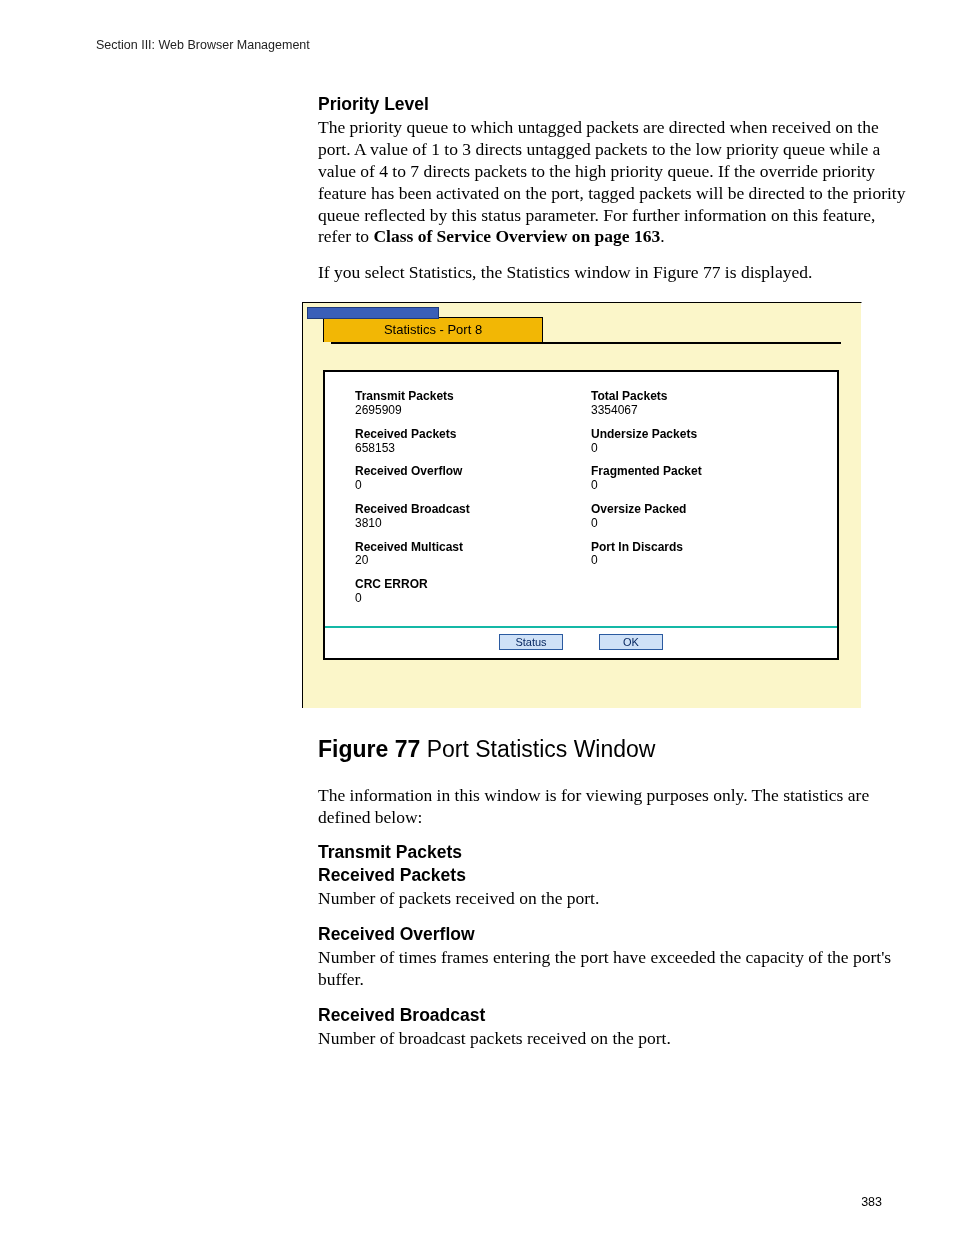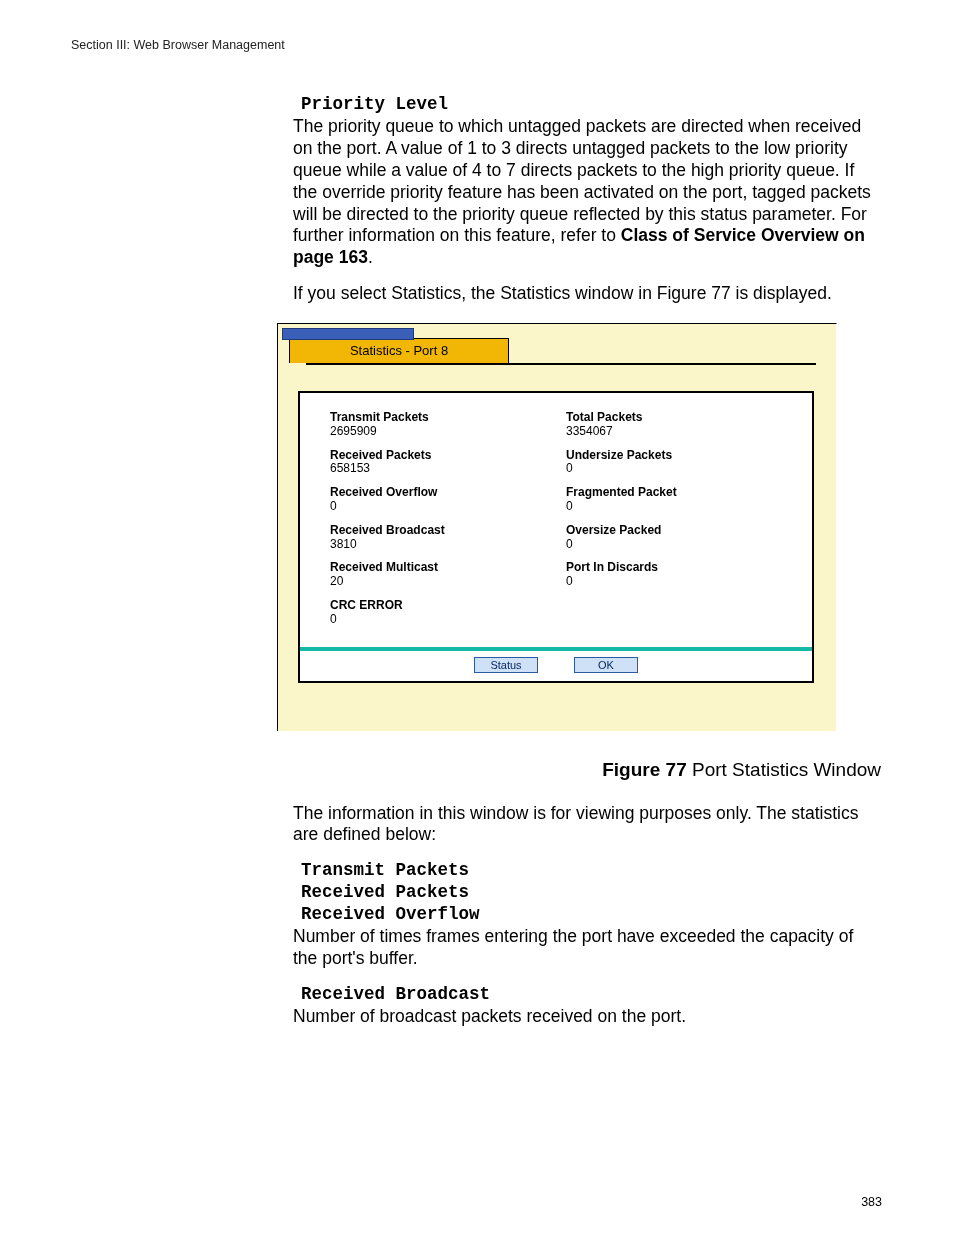--- a/index.html
+++ b/index.html
@@ -7,42 +7,42 @@
     padding: 0;
     background: #ffffff;
     font-family: "Segoe UI", "Myriad Pro", Arial, sans-serif;
     color: #000;
   }
   .page {
     width: 954px;
     height: 1235px;
     position: relative;
     box-sizing: border-box;
-    padding: 38px 72px 0 71px;
+    padding: 38px 72px 0 96px;
   }
   .section-header {
     font-size: 12.5px;
     color: #222;
     margin-left: 0;
     margin-bottom: 42px;
   }
   .content {
     margin-left: 222px;
     width: 588px;
   }
   .h3 {
     font-weight: 700;
     font-size: 17.5px;
-    margin: 0 0 2px 8px;
-    font-family: Liberation Mono, monospace;
+    margin: 0 0 2px 0;
   }
   .body {
     font-size: 17.5px;
     line-height: 1.25;
     margin: 0 0 14px 0;
+    font-family: Liberation Serif, serif;
   }
   .bold { font-weight: 700; }
 
   
   .figure-outer {
     margin-left: -16px;
     width: 560px;
     margin-top: 18px;
     margin-bottom: 28px;
   }
@@ -58,21 +58,21 @@
   .blue-strip {
     position: absolute;
     top: 4px;
     left: 4px;
     width: 130px;
     height: 10px;
     background: #3a5fb8;
     border: 1px solid #1f3a7a;
   }
   .title-tab {
-    margin: 14px 0 0 11px;
+    margin: 14px 0 0 20px;
     width: 218px;
     background: #f2b705;
     border: 1px solid #000;
     padding: 4px 0 5px 0;
     text-align: center;
     font-family: Verdana, Arial, sans-serif;
     font-size: 13px;
     color: #000;
     border-bottom: none;
   }
@@ -95,42 +95,42 @@
     flex: 1;
   }
   .stat {
     margin-bottom: 10px;
     font-size: 12px;
     line-height: 1.15;
   }
   .stat-label { font-weight: 700; }
   .stat-value { font-weight: 400; }
   .btn-row {
-    border-top: 4px solid #14b8a6;
+    border-top: 2px solid #14b8a6;
     margin: 10px -10px -14px -30px;
     padding: 6px 0 8px 0;
     display: flex;
     justify-content: center;
     gap: 36px;
   }
   .ui-btn {
     width: 62px;
     padding: 1px 0;
     font-size: 11px;
     font-family: Verdana, Arial, sans-serif;
     text-align: center;
     background: #cfe1f7;
     border: 1px solid #2b5aa0;
     color: #0a2a63;
     cursor: pointer;
   }
 
   .figure-caption {
-    text-align: right;
-    font-size: 19px;
+    text-align: left;
+    font-size: 23px;
     margin: 10px 0 22px 0;
   }
 
   .page-number {
     position: absolute;
     right: 72px;
     bottom: 26px;
     font-size: 12.5px;
   }
 </style>
@@ -217,20 +217,21 @@
 
     <p class="figure-caption">
       <span class="bold">Figure 77</span><span>  Port Statistics Window</span>
     </p>
 
     <p class="body">The information in this window is for viewing purposes only. The statistics are defined below:</p>
 
     <p class="h3">Transmit Packets</p>
 
     <p class="h3">Received Packets</p>
+    <p class="body">Number of packets received on the port.</p>
 
     <p class="h3">Received Overflow</p>
     <p class="body">Number of times frames entering the port have exceeded the capacity of the port's buffer.</p>
 
     <p class="h3">Received Broadcast</p>
     <p class="body">Number of broadcast packets received on the port.</p>
 
   </div>
 
   <div class="page-number">383</div>

